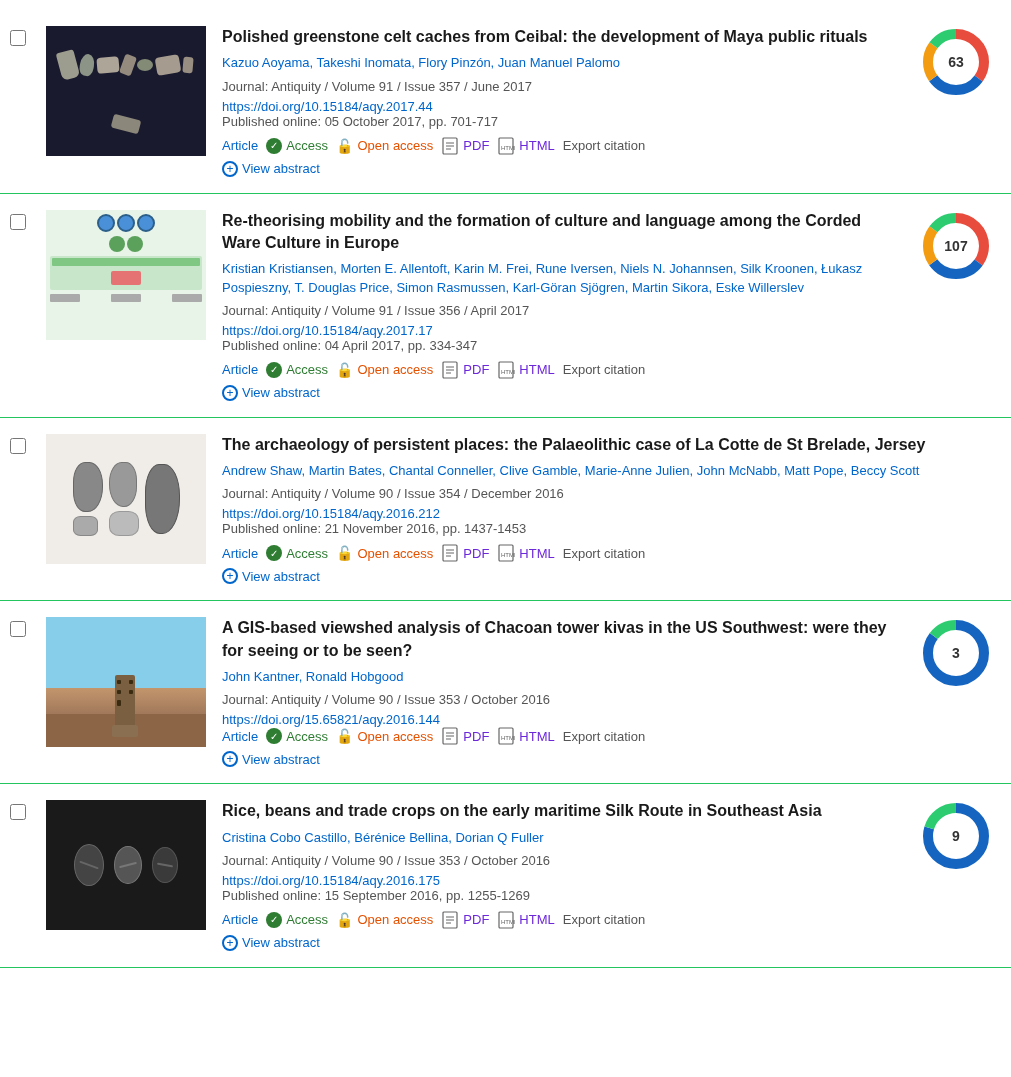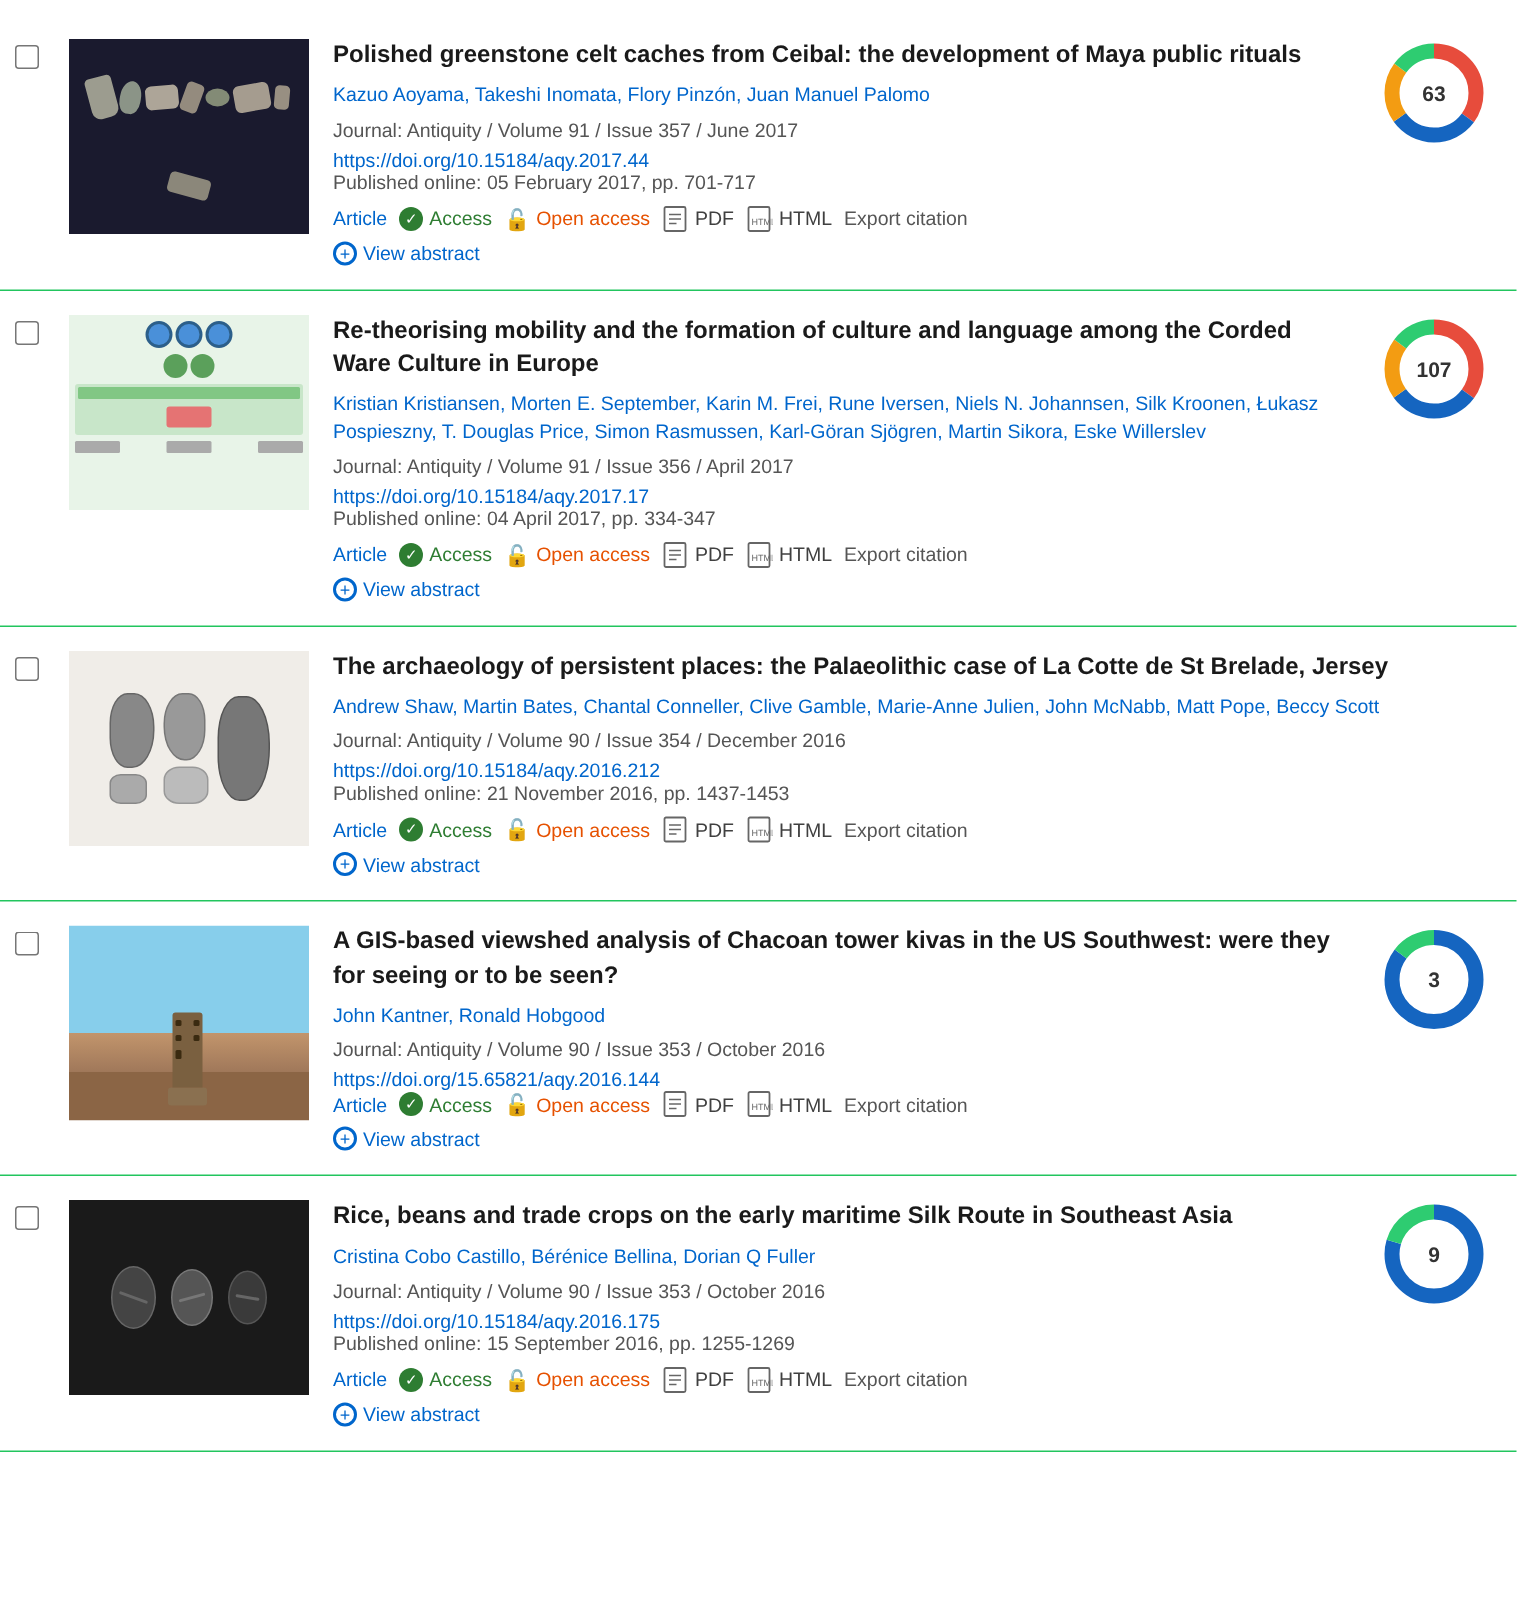--- a/index.html
+++ b/index.html
@@ -130,21 +130,21 @@
 
     .open-access-icon {
       color: #e65100;
       font-size: 14px;
     }
 
     .action-btn {
       display: flex;
       align-items: center;
       gap: 4px;
-      color: #404040;
+      color: #6d28d9;
       font-size: 13px;
       cursor: pointer;
       text-decoration: none;
       justify-content: flex-end;
     }
 
     .pdf-icon, .html-icon {
       width: 18px;
       height: 18px;
       display: inline-block;
@@ -236,21 +236,21 @@
       <div class="article-authors">
         <a>Kazuo Aoyama</a>,
         <a>Takeshi Inomata</a>,
         <a>Flory Pinzón</a>,
         <a>Juan Manuel Palomo</a>
       </div>
       <div class="article-journal">Journal: Antiquity / Volume 91 / Issue 357 / June 2017</div>
       <div class="article-doi">
         <a>https://doi.org/10.15184/aqy.2017.44</a>
       </div>
-      <div class="article-published">Published online: 05 February 2017, pp. 701-717</div>
+      <div class="article-published">Published online: 05 October 2017, pp. 701-717</div>
       <div class="article-actions">
         <a class="action-article">Article</a>
         <span class="access-badge">
           <span class="access-icon">✓</span>
           <span>Access</span>
         </span>
         <span class="open-access-badge">
           <span class="open-access-icon">🔓</span>
           <span>Open access</span>
         </span>
@@ -323,21 +323,21 @@
             <div style="width:30px;height:8px;background:#aaa;border-radius:1px;"></div>
             <div style="width:30px;height:8px;background:#aaa;border-radius:1px;"></div>
           </div>
         </div>
       </div>
     </div>
     <div class="content-col">
       <div class="article-title">Re-theorising mobility and the formation of culture and language among the Corded Ware Culture in Europe</div>
       <div class="article-authors">
         <a>Kristian Kristiansen</a>,
-        <a>Morten E. September</a>,
+        <a>Morten E. Allentoft</a>,
         <a>Karin M. Frei</a>,
         <a>Rune Iversen</a>,
         <a>Niels N. Johannsen</a>,
         <a>Silk Kroonen</a>,
         <a>Łukasz Pospieszny</a>,
         <a>T. Douglas Price</a>,
         <a>Simon Rasmussen</a>,
         <a>Karl-Göran Sjögren</a>,
         <a>Martin Sikora</a>,
         <a>Eske Willerslev</a>

